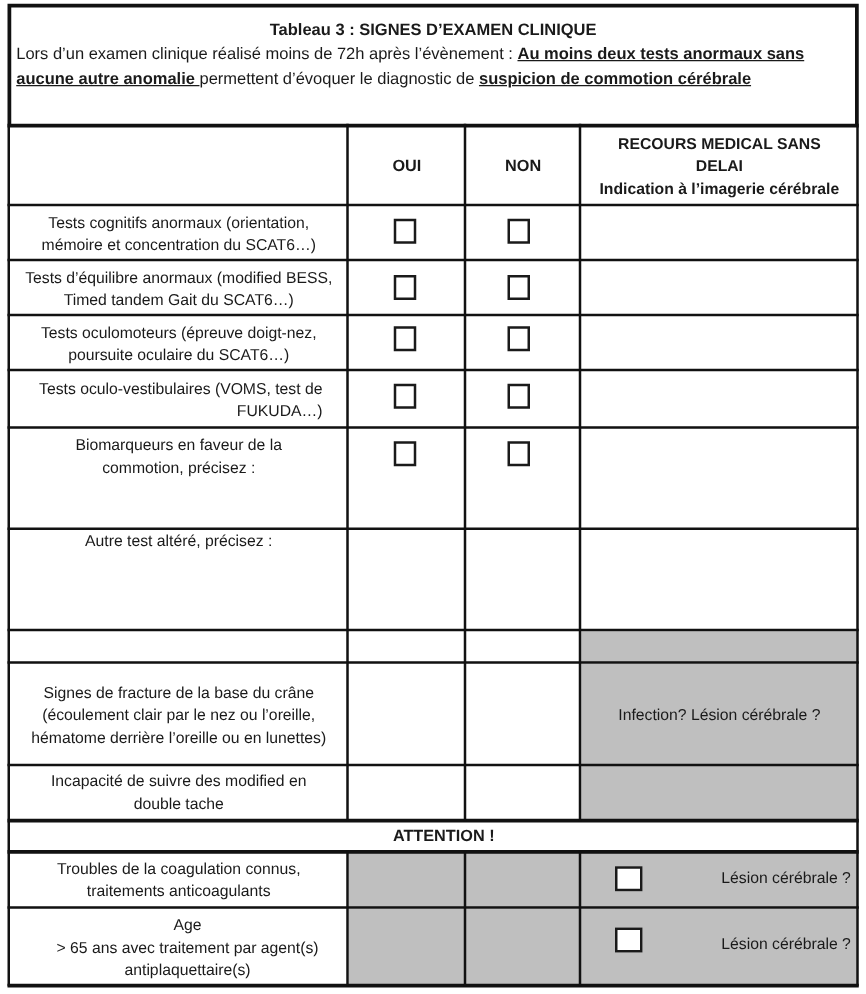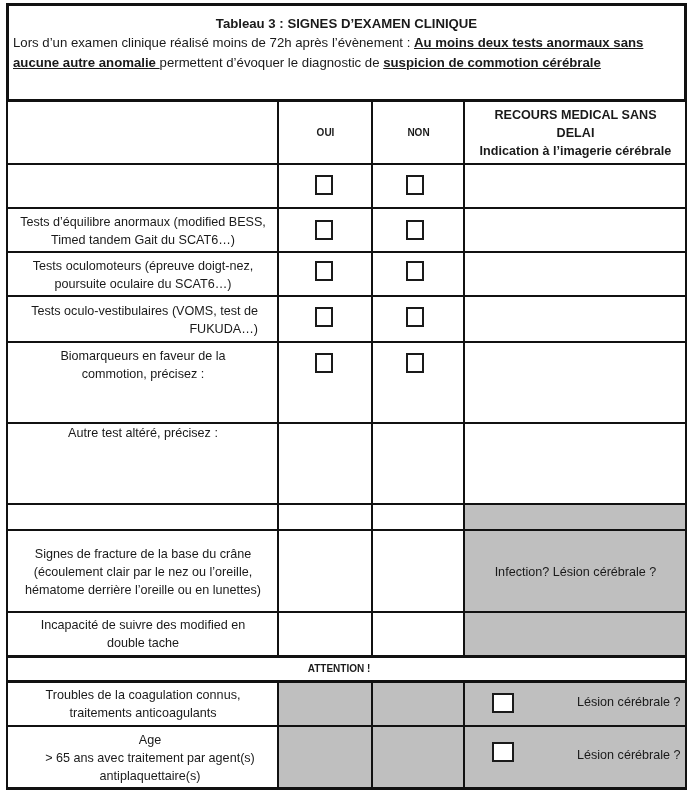--- a/index.html
+++ b/index.html
@@ -12,21 +12,21 @@
   .intro-text { position: absolute; left: 4px; right: 4px; top: 27px; font-size: 13.2px;
                 line-height: 20px; font-family: "Liberation Sans", sans-serif; }
   .intro-text u { font-weight: bold; }
 
   .grid { position: absolute; left: 0; top: 0; width: 693px; height: 795px; }
   .cell { position: absolute; box-sizing: border-box; display: flex; align-items: center;
           justify-content: center; text-align: center; font-size: 12.6px; line-height: 18px;
           font-family: "Liberation Sans", sans-serif; }
   .cell.top { align-items: flex-start; padding-top: 4px; }
   .gray { background: #bfbfbf; }
-  .hdr { font-weight: bold; font-size: 10px; }
+  .hdr { font-weight: bold; font-size: 13px; }
   .hline { position: absolute; height: 2px; background: #111; }
   .vline { position: absolute; width: 2px; background: #111; }
   .cb { position: absolute; width: 18px; height: 20px; border: 2px solid #1a1a1a;
         box-sizing: border-box; background: #fff; cursor: pointer; }
   .cb.wide { width: 22px; }
   .lesion { position: absolute; font-size: 12.6px; font-family: "Liberation Sans", sans-serif; }
 </style>
 </head>
 <body>
 
@@ -47,29 +47,30 @@
   <div class="cell gray" style="left:279px;top:682px;width:407px;height:44px;"></div>
   <div class="cell gray" style="left:279px;top:727px;width:407px;height:61px;"></div>
 
   <div class="cell hdr" style="left:279px;top:101px;width:93px;height:63px;">OUI</div>
   <div class="cell hdr" style="left:373px;top:101px;width:91px;height:63px;">NON</div>
   <div class="cell" style="left:465px;top:101px;width:221px;height:63px;flex-direction:column;text-align:center;">
     <span style="font-weight:bold;padding:0 16px;">RECOURS MEDICAL SANS DELAI</span>
     <span style="font-weight:bold;">Indication à l’imagerie cérébrale</span>
   </div>
 
+  <div class="cell" style="left:8px;top:165px;width:270px;height:43px;padding:0 6px;">Tests cognitifs anormaux (orientation, mémoire et concentration du SCAT6…)</div>
   <div class="cell" style="left:8px;top:209px;width:270px;height:43px;padding:0 6px;">Tests d’équilibre anormaux (modified BESS, Timed tandem Gait du SCAT6…)</div>
   <div class="cell" style="left:8px;top:253px;width:270px;height:43px;padding:0 4px;">Tests oculomoteurs (épreuve doigt-nez, poursuite oculaire du SCAT6…)</div>
   <div class="cell" style="left:8px;top:297px;width:270px;height:45px;padding:0 20px;text-align:right;">Tests oculo-vestibulaires (VOMS, test de FUKUDA…)</div>
   <div class="cell top" style="left:8px;top:343px;width:270px;height:80px;padding:4px 40px 0;">Biomarqueurs en faveur de la commotion, précisez :</div>
   <div class="cell top" style="left:8px;top:424px;width:270px;height:80px;padding-top:0;">Autre test altéré, précisez :</div>
   <div class="cell" style="left:8px;top:505px;width:270px;height:25px;"></div>
   <div class="cell" style="left:8px;top:531px;width:270px;height:81px;padding:0 4px;">Signes de fracture de la base du crâne (écoulement clair par le nez ou l’oreille, hématome derrière l’oreille ou en lunettes)</div>
   <div class="cell" style="left:8px;top:612px;width:270px;height:44px;padding:0 22px;">Incapacité de suivre des modified en double tache</div>
-  <div class="cell hdr" style="left:0;top:657px;width:678px;height:24px;">ATTENTION !</div>
+  <div class="cell hdr" style="left:16px;top:657px;width:678px;height:24px;">ATTENTION !</div>
   <div class="cell" style="left:8px;top:682px;width:270px;height:44px;padding:0 27px;">Troubles de la coagulation connus, traitements anticoagulants</div>
   <div class="cell" style="left:8px;top:727px;width:284px;height:61px;flex-direction:column;">
     <span>Age</span>
     <span style="padding:0 8px;">&gt; 65 ans avec traitement par agent(s) antiplaquettaire(s)</span>
   </div>
 
   <div class="cb" style="left:315px;top:175px;"></div>
   <div class="cb" style="left:406px;top:175px;"></div>
   <div class="cb" style="left:315px;top:220px;"></div>
   <div class="cb" style="left:406px;top:220px;"></div>

